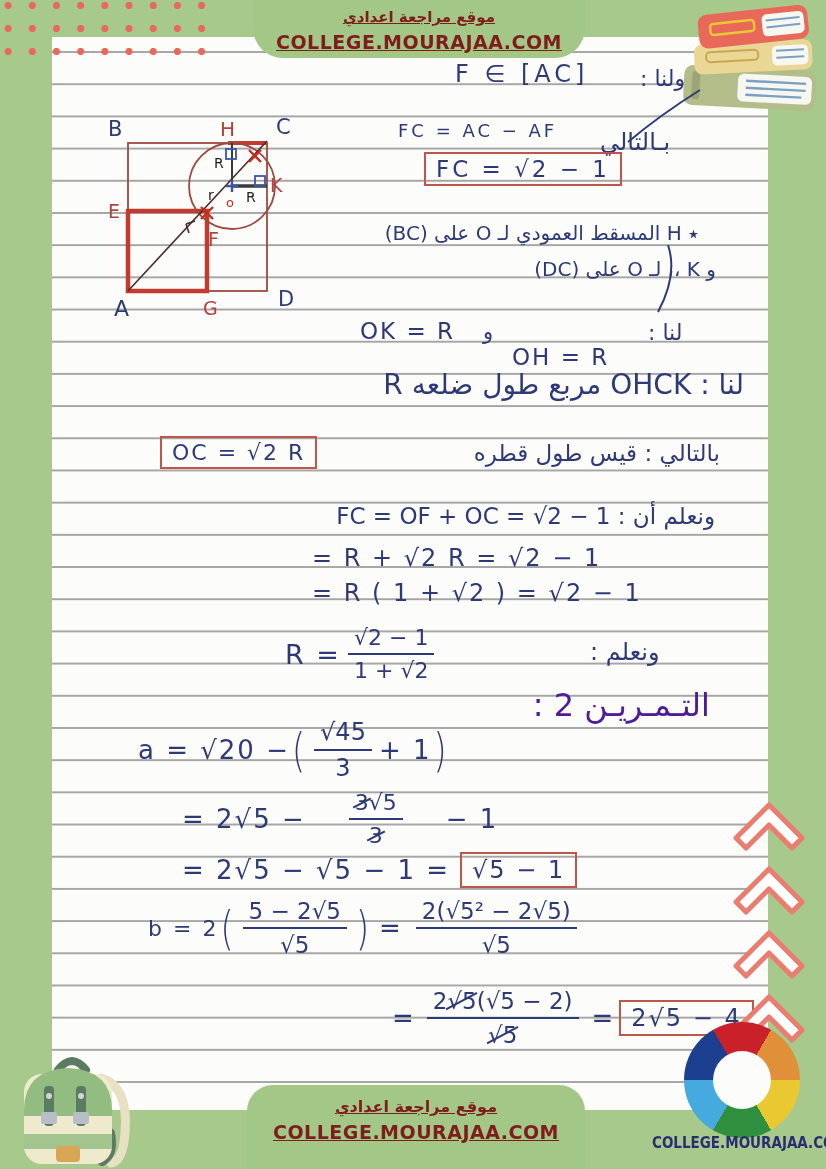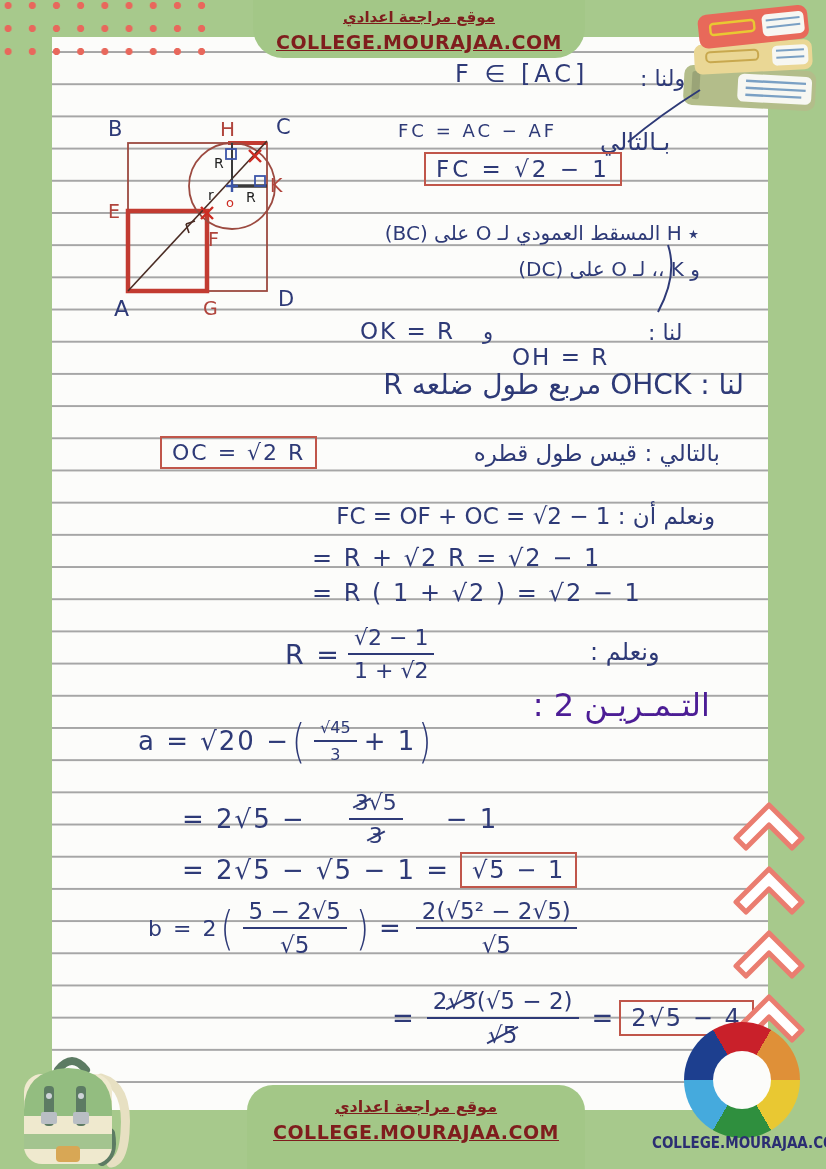--- a/index.html
+++ b/index.html
@@ -118,21 +118,21 @@
 
   <div class="ink" style="left:455px;top:60px;font-size:24px;letter-spacing:4px;">F ∈ [AC]</div>
   <div class="ink rtl" style="left:640px;top:66px;font-size:22px;">ولنا :</div>
 
   <div class="ink" style="left:398px;top:120px;font-size:18px;letter-spacing:3px;">FC = AC − AF</div>
   <div class="ink rtl" style="left:600px;top:128px;font-size:24px;">بـالتالي</div>
 
   <div class="ink rbox" style="left:424px;top:152px;font-size:23px;letter-spacing:3px;">FC = √2 − 1</div>
 
   <div class="ink rtl" style="right:127px;top:221px;font-size:20px;">٭ H المسقط العمودي لـ O على (BC)</div>
-  <div class="ink rtl" style="right:126px;top:257px;font-size:20px;">و K ،، لـ O على (DC)</div>
+  <div class="ink rtl" style="right:110px;top:257px;font-size:20px;">و K ،، لـ O على (DC)</div>
 
   <div class="ink" style="left:360px;top:318px;font-size:23px;letter-spacing:2px;">OK = R</div>
   <div class="ink" style="left:483px;top:320px;font-size:21px;">و</div>
   <div class="ink" style="left:512px;top:326px;font-size:23px;letter-spacing:2px;margin-top:18px;">OH = R</div>
   <div class="ink rtl" style="left:648px;top:320px;font-size:22px;">لنا :</div>
 
   <div class="ink rtl" style="right:82px;top:368px;font-size:28px;">لنا : OHCK مربع طول ضلعه R</div>
 
   <div class="ink rtl" style="left:160px;top:436px;width:560px;display:flex;justify-content:space-between;align-items:center;">
     <span style="font-size:23px;">بالتالي : قيس طول قطره</span>
@@ -150,21 +150,21 @@
       <span class="den">1 + √2</span>
     </span>
   </div>
   <div class="ink rtl" style="left:590px;top:638px;font-size:24px;">ونعلم :</div>
 
   <div class="ink red-ink rtl" style="right:116px;top:686px;font-size:32px;">التـمـريـن 2 :</div>
 
   <div class="ink mrow" style="left:138px;top:718px;">
     <span style="font-size:26px;letter-spacing:2px;">a = √20 −</span>
     <span class="bigparen">(</span>
-    <span class="frac" style="font-size:16px;">
+    <span class="frac" style="font-size:24px;">
       <span class="num">√45</span>
       <span class="den">3</span>
     </span>
     <span style="font-size:26px;letter-spacing:2px;">+ 1</span>
     <span class="bigparen">)</span>
   </div>
 
   <div class="ink mrow" style="left:182px;top:790px;gap:36px;">
     <span style="font-size:26px;letter-spacing:2px;">= 2√5 −</span>
     <span class="frac" style="font-size:22px;">

